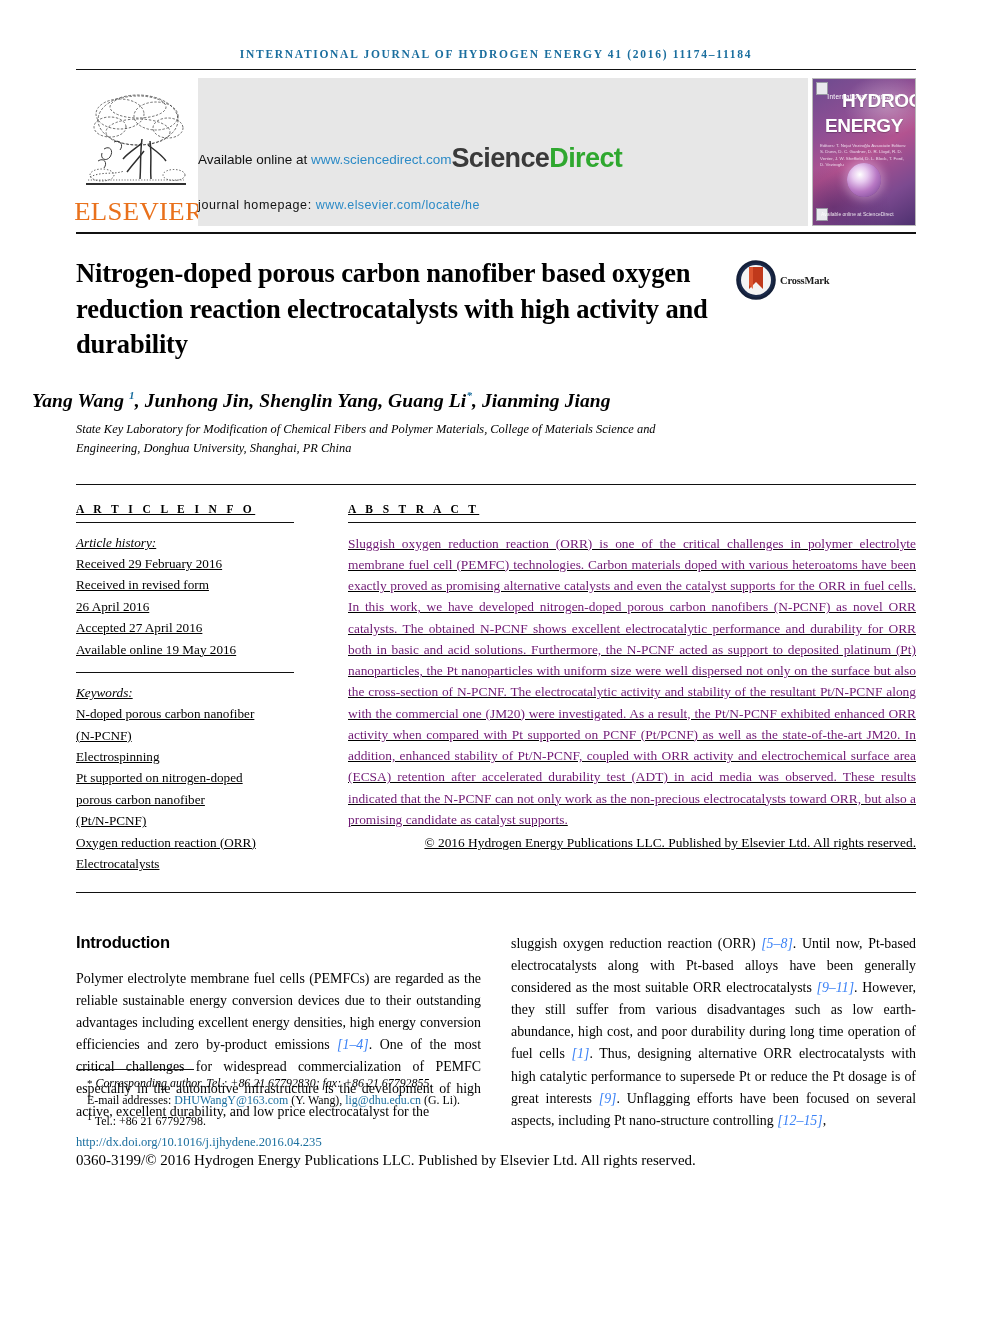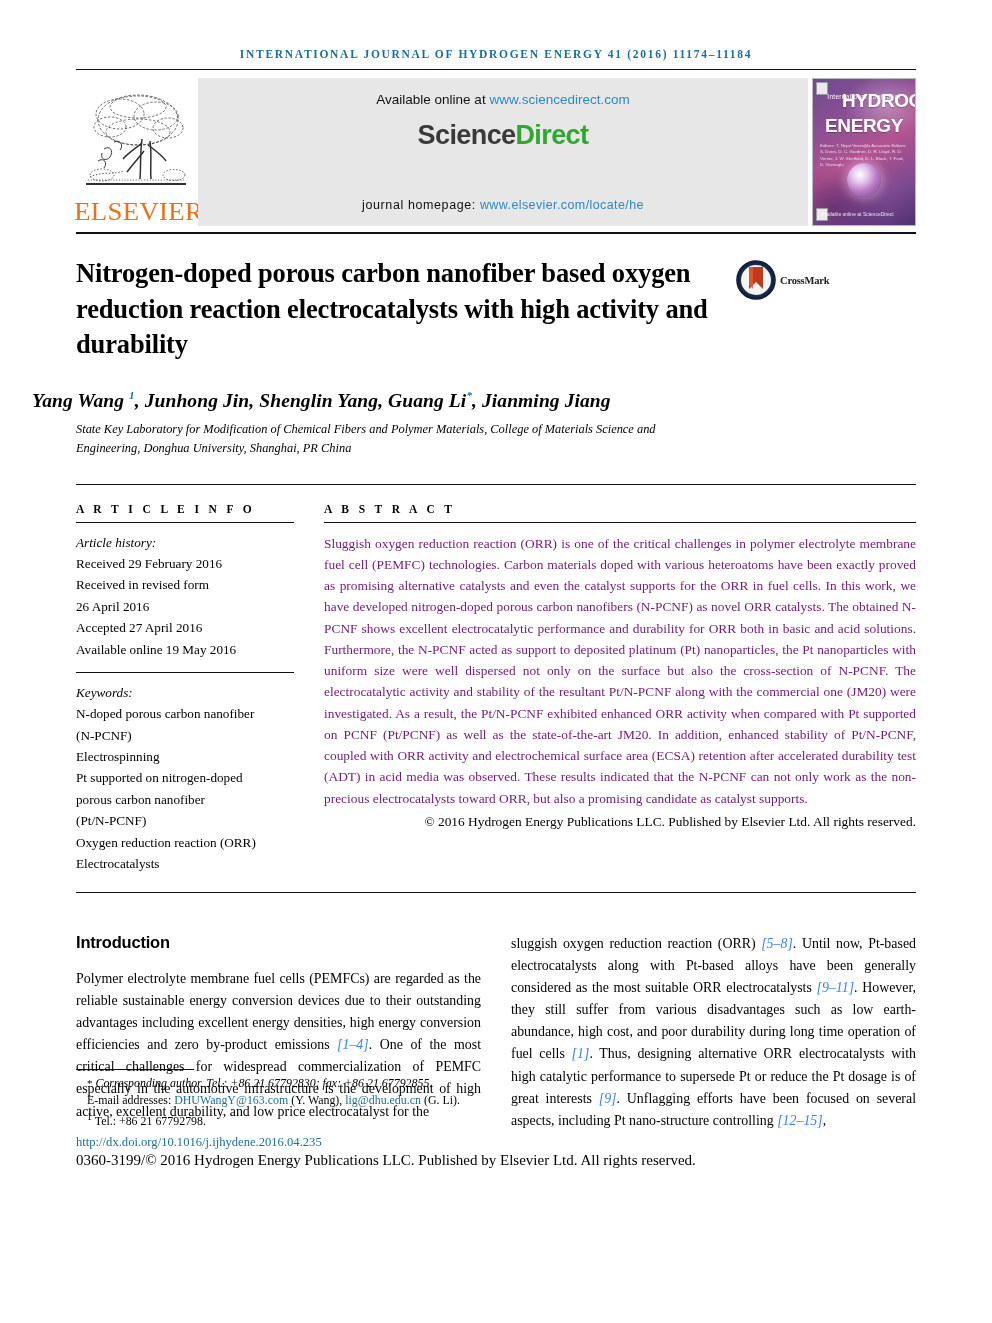--- a/index.html
+++ b/index.html
@@ -61,21 +61,21 @@
     text-align: center;
     transform: scaleX(1.03);
   }
   .sd-banner {
     flex: 1 1 auto;
     background: #e7e7e7;
     margin-left: 2px;
     margin-right: 4px;
     position: relative;
     display: flex;
-    flex-direction: column;
+    flex-direction: row;
     align-items: center;
   }
   .sd-avail {
     font-family: "Liberation Sans", sans-serif;
     font-size: 13.5px;
     margin-top: 14px;
     color: #111;
   }
   .sd-avail a { color: #2b8ac6; text-decoration: none; }
   .sd-logo {
@@ -226,22 +226,23 @@
   }
 
   
   .rule-info {
     margin: 26px 76px 0 76px;
     border-top: 1.6px solid #111;
   }
   .info-abstract {
     margin: 0 76px 0 76px;
     display: flex;
-    gap: 30px;
+    gap: 54px;
     padding-top: 18px;
+    text-decoration: underline;
   }
   .col-info { flex: 0 0 218px; }
   .col-abs { flex: 1 1 auto; }
   .sec-head {
     font-family: "Liberation Serif", serif;
     font-size: 11.5px;
     font-weight: bold;
     letter-spacing: 3.4px;
     color: #000;
     text-transform: uppercase;

